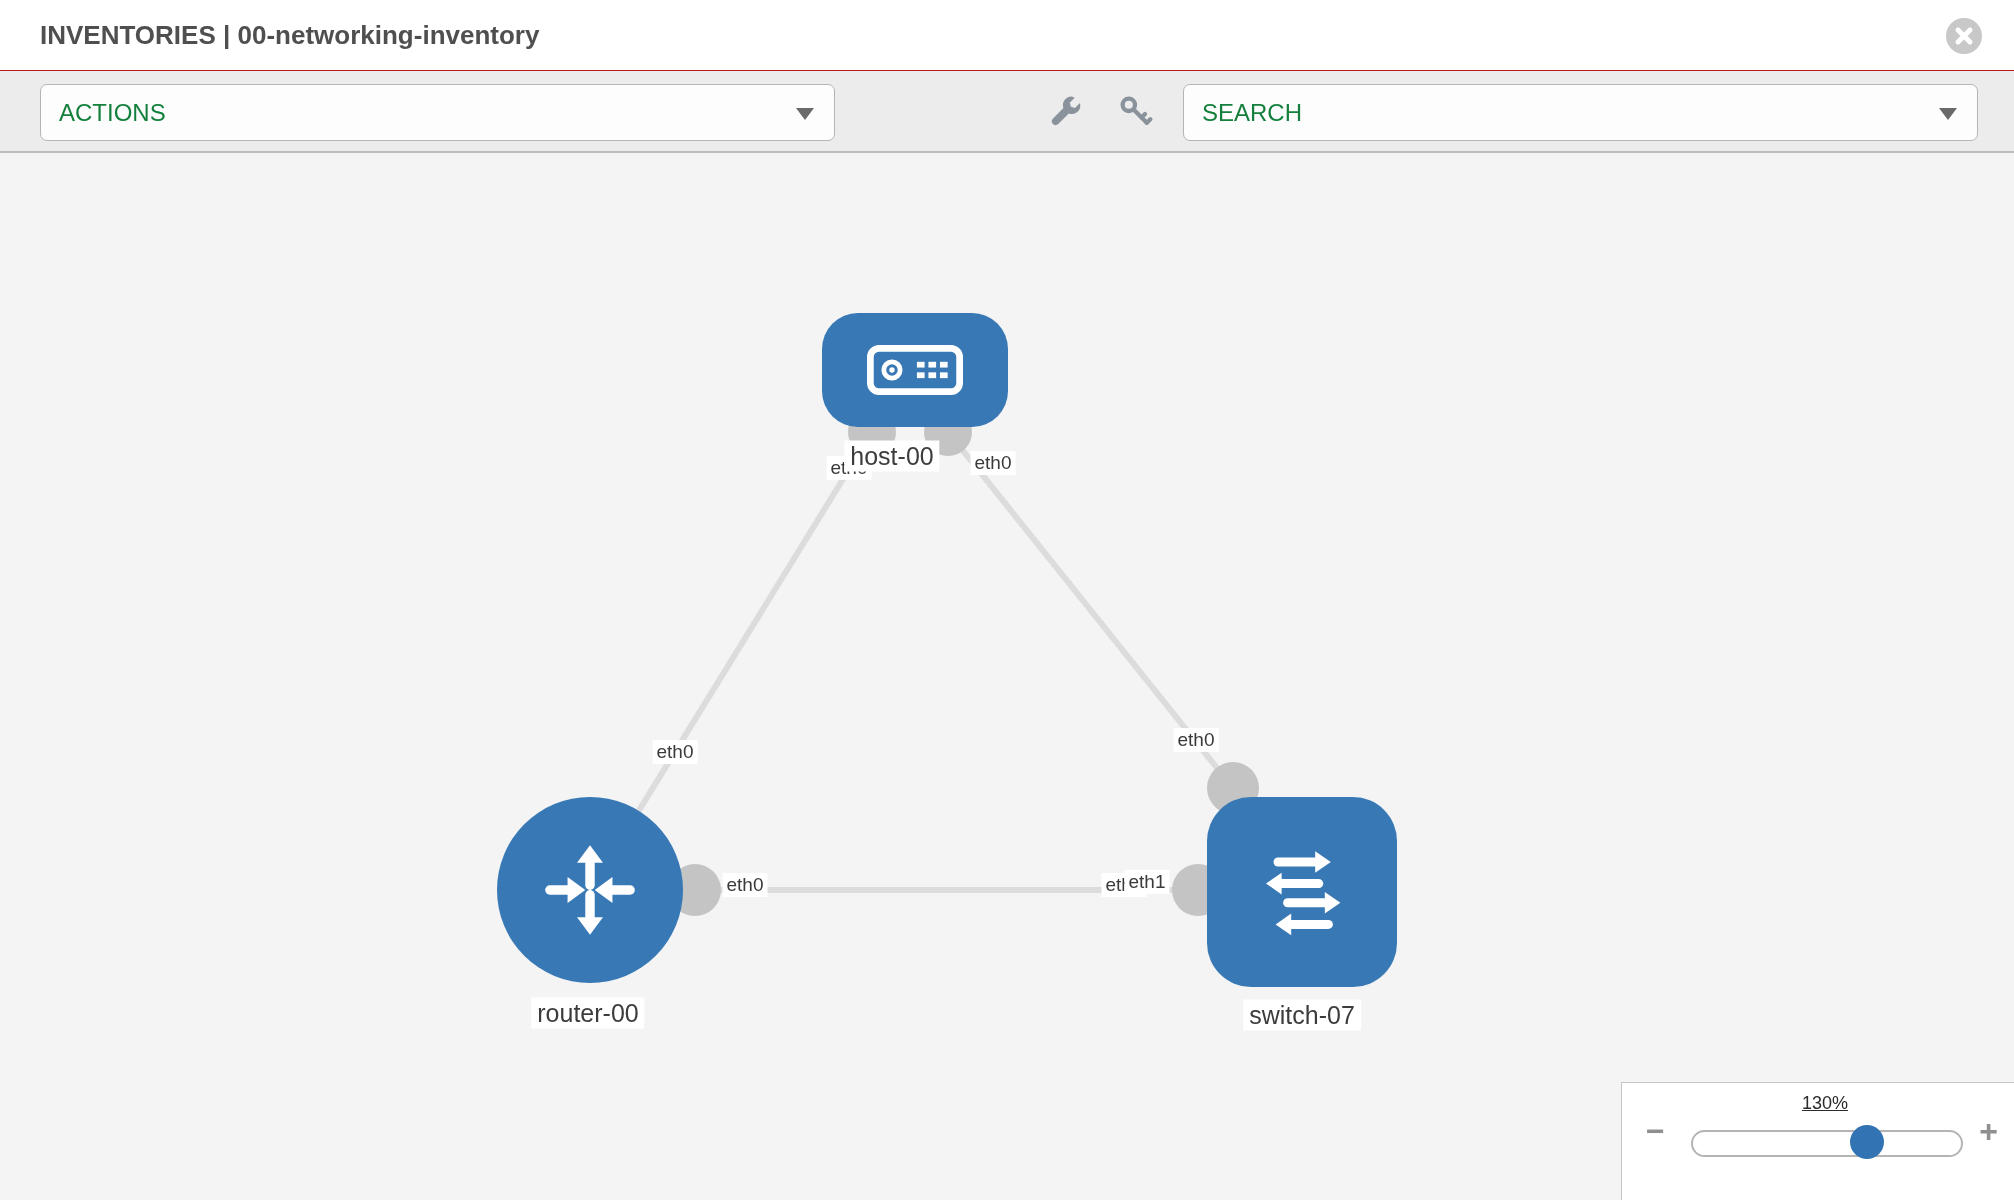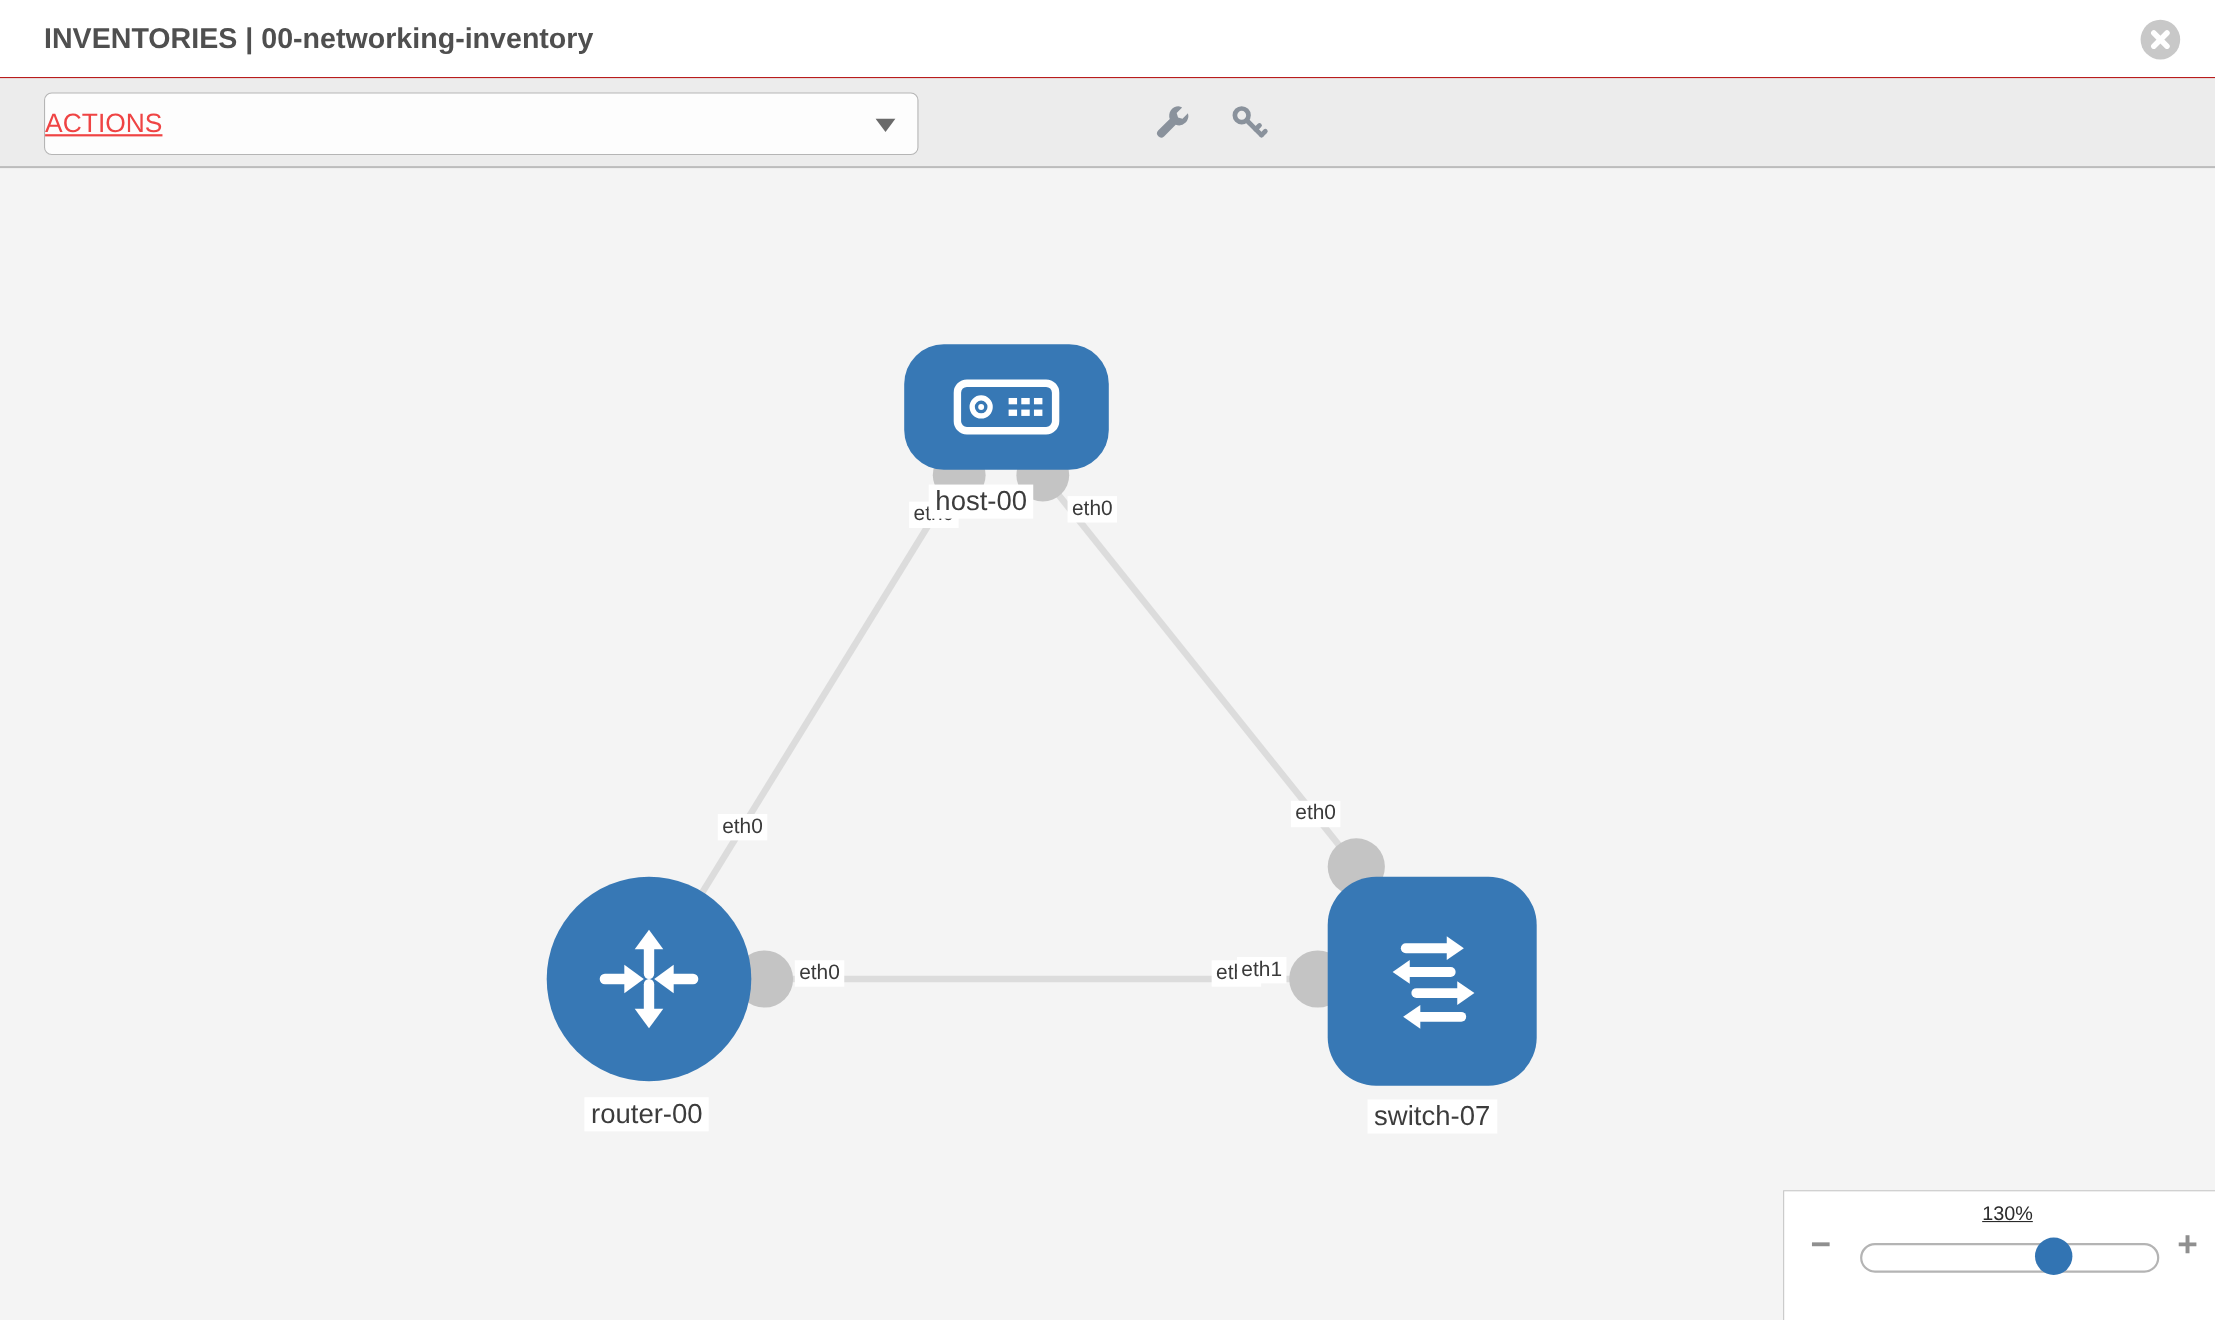--- a/index.html
+++ b/index.html
@@ -8,21 +8,21 @@
     font-family:"Liberation Sans","DejaVu Sans",sans-serif;
     background:#f4f4f4;
   }
   
   .header{position:absolute;top:0;left:0;width:2014px;height:70px;background:#ffffff;border-bottom:6px solid #b91c1c;}
   .page-title{position:absolute;left:40px;top:0;line-height:70px;font-size:26px;font-weight:bold;color:#4f4f4f;}
   .close-btn{position:absolute;right:32px;top:18px;width:36px;height:36px;border-radius:50%;background:#c8c8c8;cursor:pointer;display:flex;align-items:center;justify-content:center;}
   
   .toolbar{position:absolute;top:71px;left:0;width:2014px;height:80px;background:#ececec;border-bottom:2px solid #bcbcbc;}
   .select-box{position:absolute;top:13px;height:55px;background:#fdfdfd;border:1px solid #b5b5b5;border-radius:7px;display:flex;align-items:center;cursor:pointer;}
-  .select-box .ph{font-size:24px;color:#ef4444;text-decoration:underline;}
+  .select-box .ph{margin-left:18px;font-size:24px;color:#15803d;}
   .caret{position:absolute;right:20px;top:50%;margin-top:-5px;width:0;height:0;border-left:9px solid transparent;border-right:9px solid transparent;border-top:12px solid #6a6a6a;}
   .actions-box{left:40px;width:793px;}
   .search-box{left:1183px;width:793px;}
   .tool-icon{position:absolute;top:22px;width:36px;height:36px;cursor:pointer;}
   .wrench-pos{left:1048px;}
   .key-pos{left:1117px;}
   
   .canvas{position:absolute;top:153px;left:0;right:0;bottom:0;background:#f4f4f4;overflow:hidden;text-align:right;}
   .canvas svg{position:absolute;top:0;left:0;}
   .n-label,.i-label{position:absolute;transform:translate(-50%,-50%);background:#ffffff;white-space:nowrap;}
@@ -65,20 +65,24 @@
     <svg width="36" height="36" viewBox="0 0 32 32">
       <g fill="none" stroke="#8a929c" stroke-width="3.8" stroke-linecap="round">
         <circle cx="10.5" cy="10.5" r="5.5"></circle>
         <path d="M14.7 14.7 L26.5 26.5"></path>
         <path d="M26.5 26.5 L29.6 23.4"></path>
         <path d="M21.8 21.8 L24.9 18.7"></path>
       </g>
     </svg>
   </div>
 
+  <div class="select-box search-box">
+    <span class="ph">SEARCH</span>
+    <span class="caret"></span>
+  </div>
 </div>
 
 <div class="canvas" id="canvas">
   <svg id="topo-svg" width="2014" height="1047" viewBox="0 153 2014 1047">
       <line x1="872" y1="432" x2="590" y2="890" stroke="#dcdcdc" stroke-width="6"></line>
       <line x1="948" y1="432" x2="1233" y2="788" stroke="#dcdcdc" stroke-width="6"></line>
       <line x1="590" y1="890" x2="1198" y2="890" stroke="#dcdcdc" stroke-width="6"></line>
       <circle cx="872" cy="432" r="24" fill="#c4c4c4"></circle>
       <circle cx="948" cy="432" r="24" fill="#c4c4c4"></circle>
       <circle cx="695" cy="890" r="26" fill="#c4c4c4"></circle>

